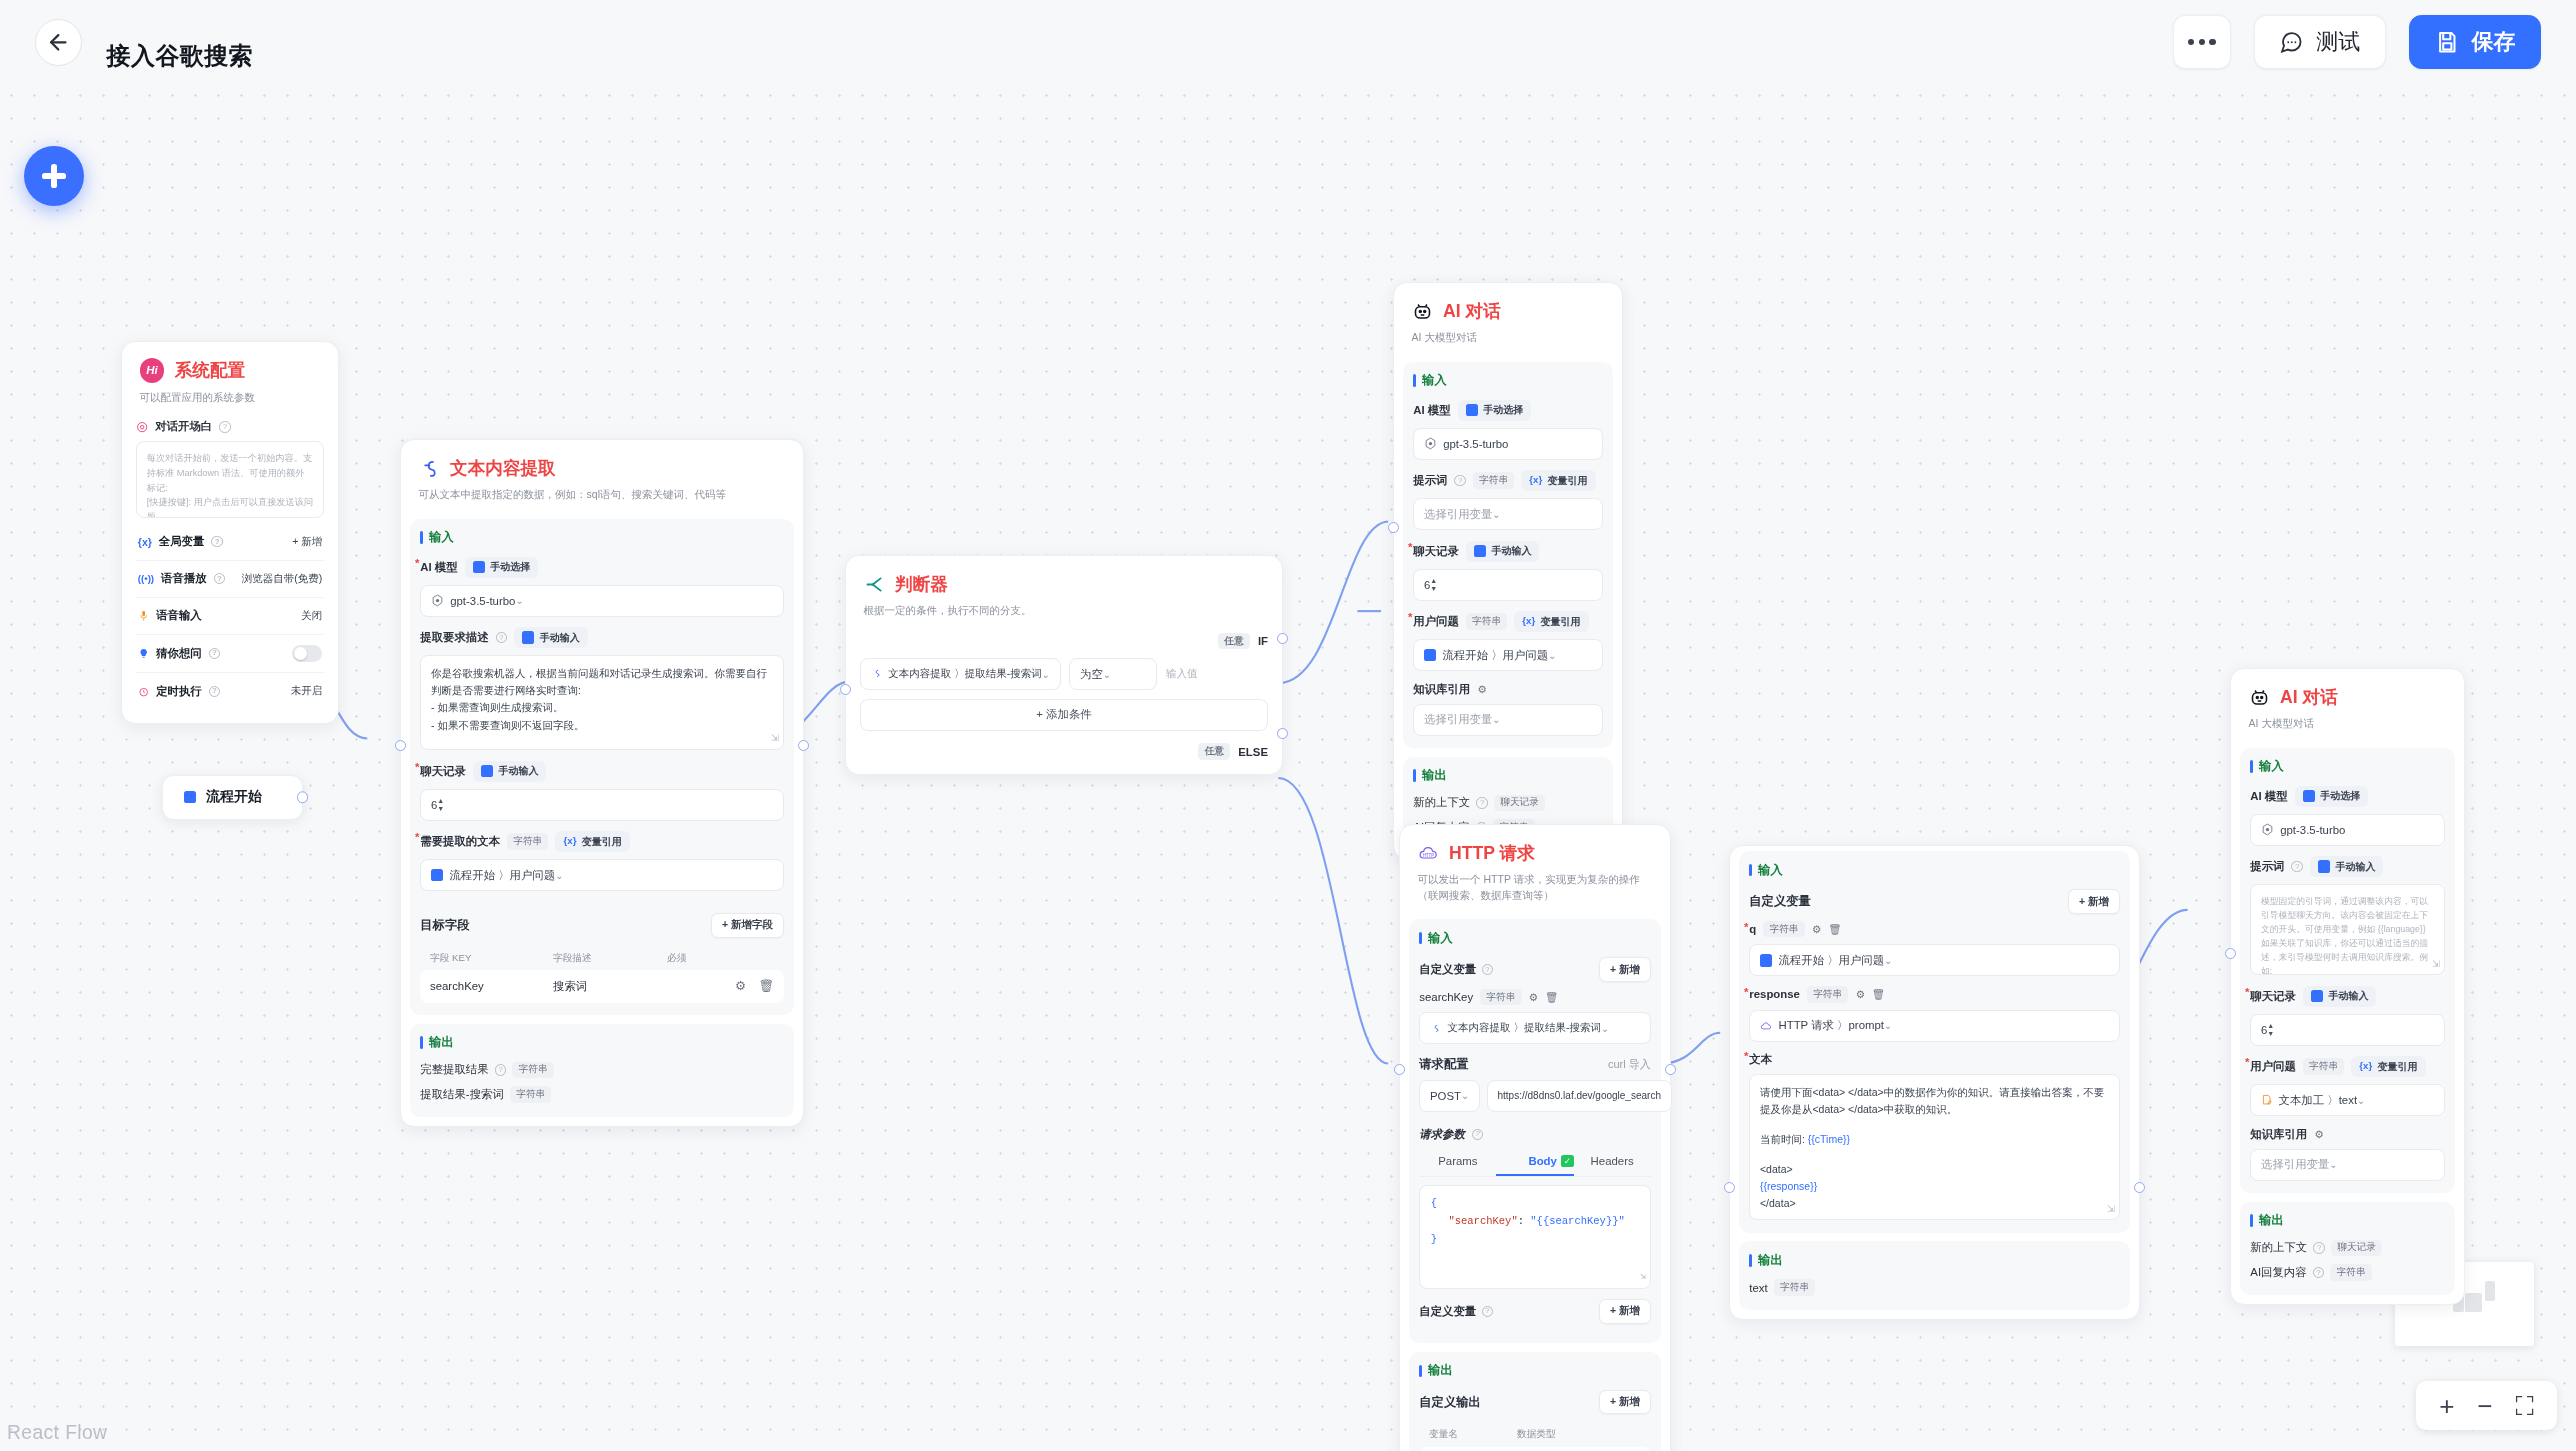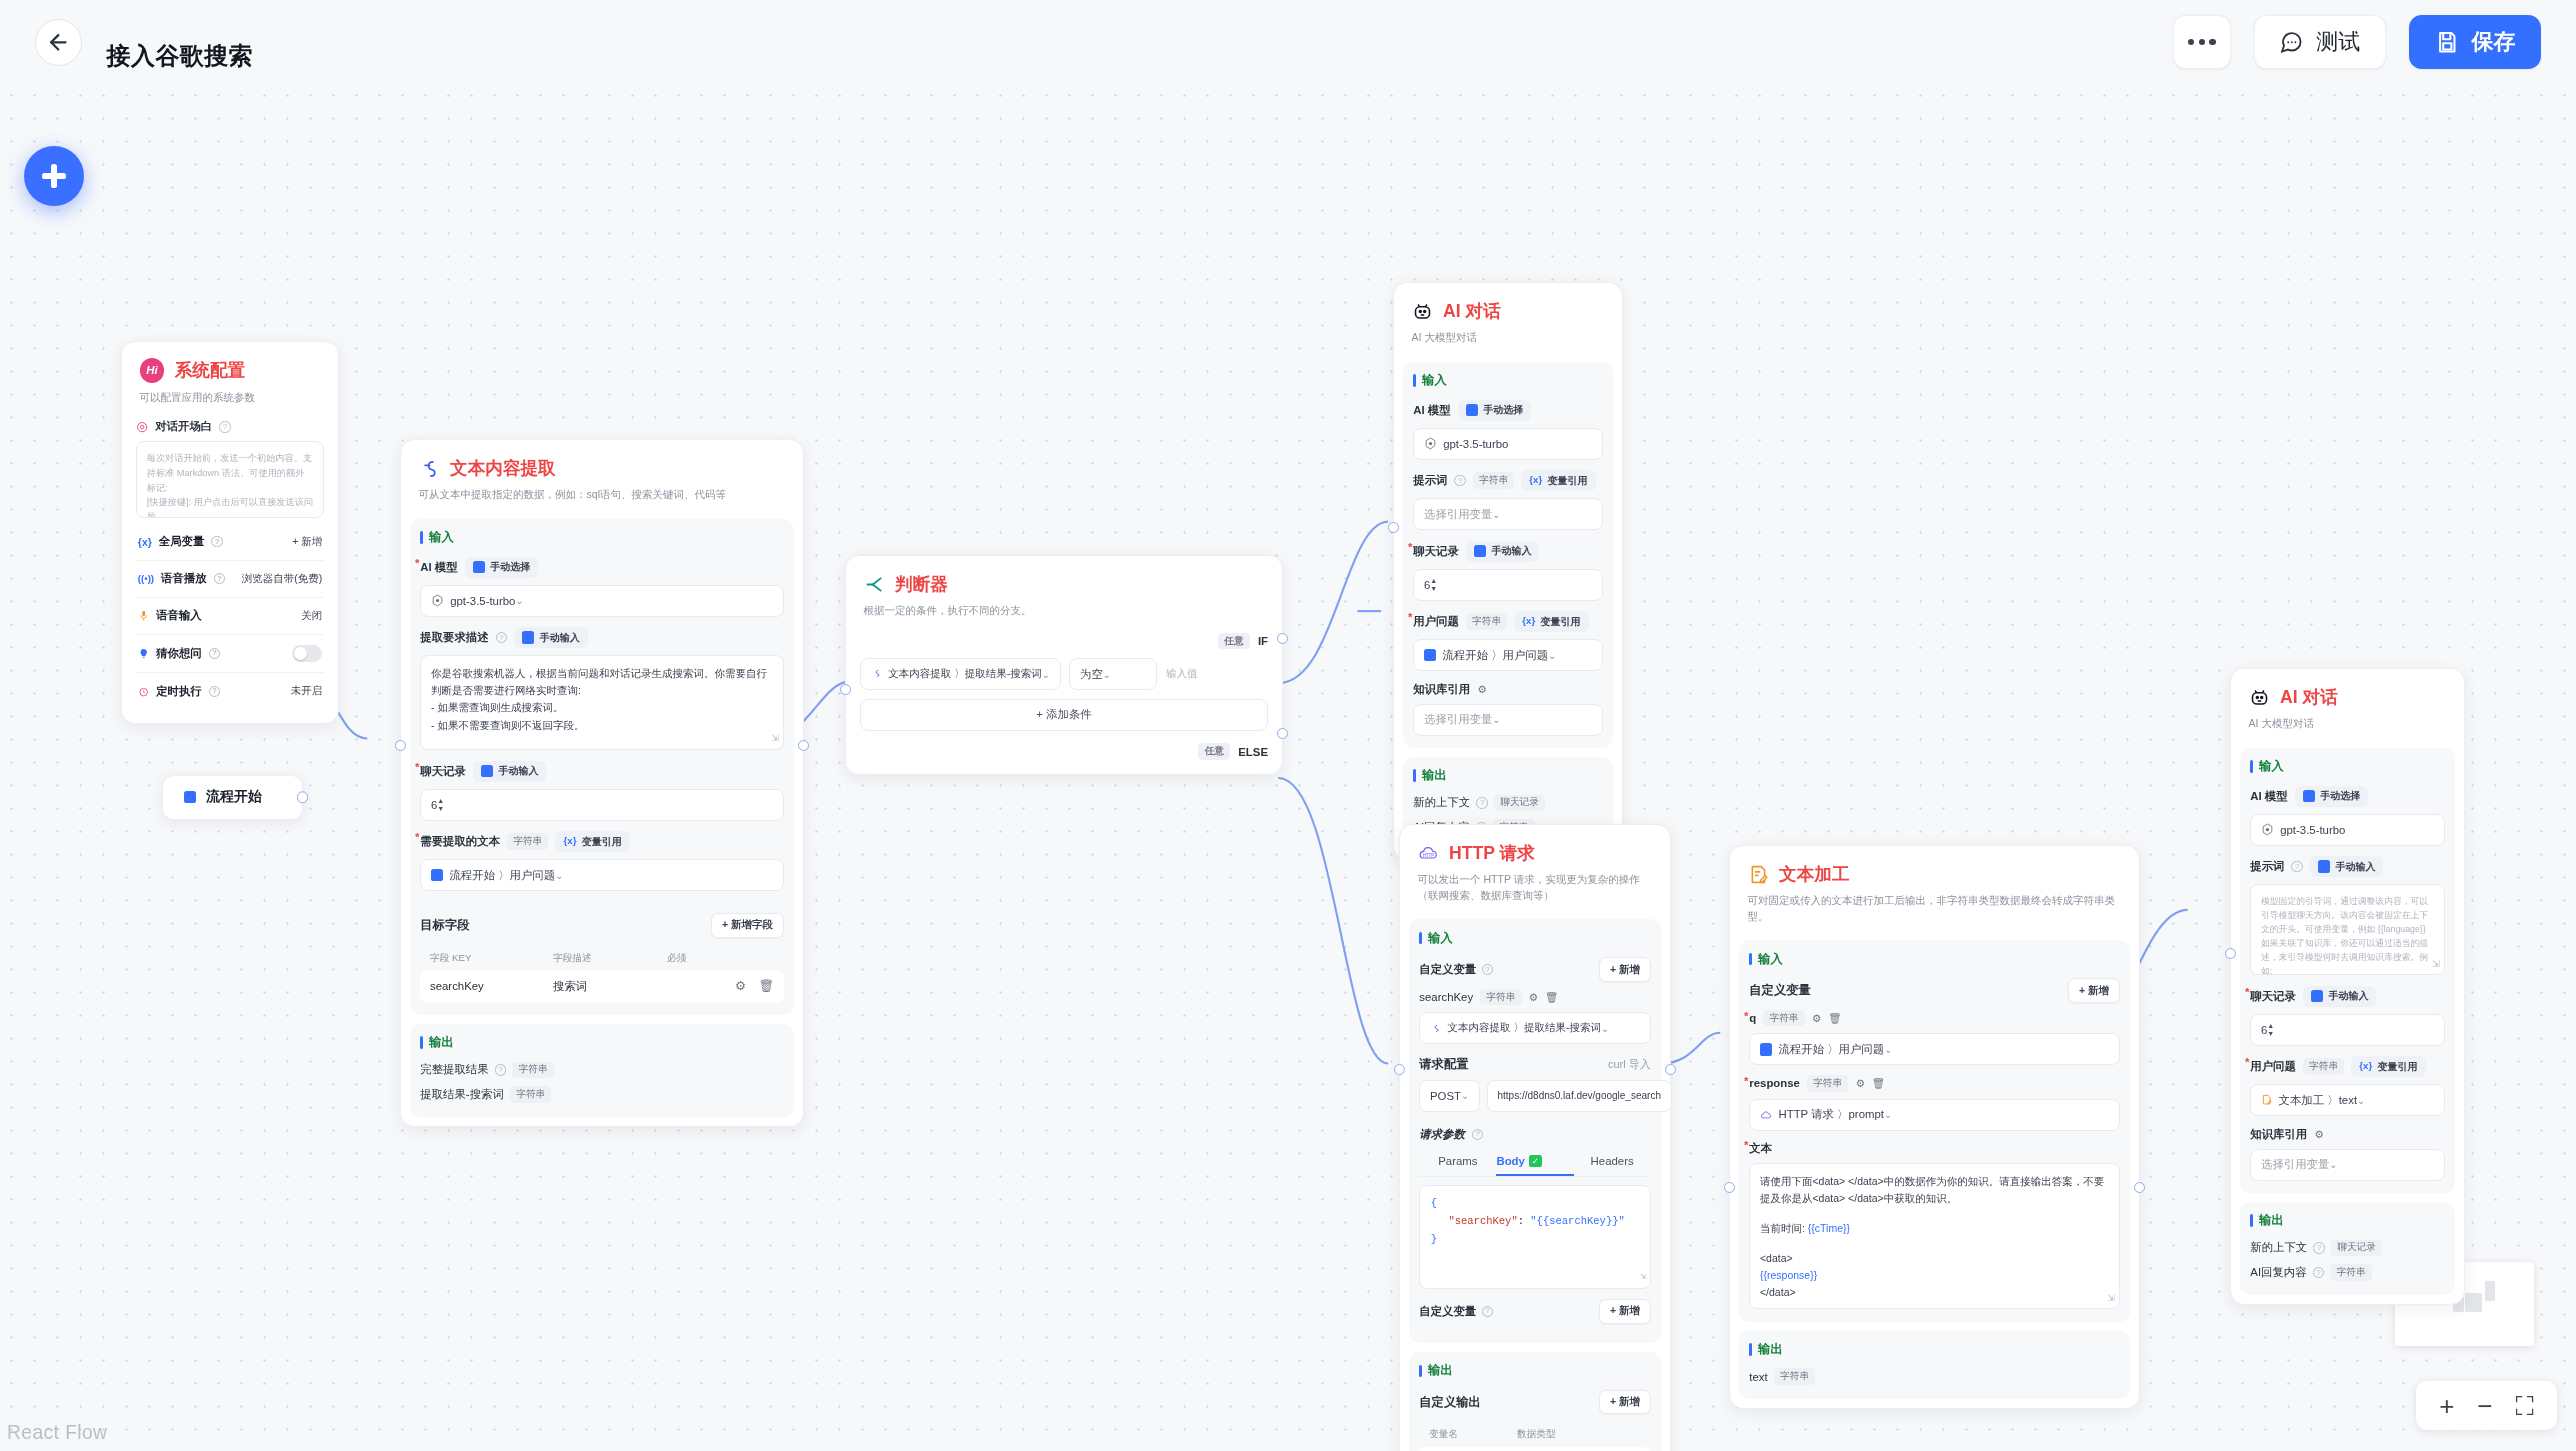--- a/index.html
+++ b/index.html
@@ -128,21 +128,21 @@
   
   .handle{position:absolute;width:11.4px;height:11.4px;border-radius:50%;background:#fff;
           border:1.9px solid #8fa9f0;z-index:25;}
 
   
   .brrow{display:flex;align-items:center;justify-content:flex-end;gap:8px;font-size:11.4px;color:#2b313b;font-weight:600;}
 
   
   .tabs{display:flex;border-bottom:0.9px solid #eceff3;margin-bottom:8.8px;}
   .tab{flex:1;text-align:center;font-size:11.4px;padding:6.2px 0;color:#4a515d;cursor:pointer;}
-  .tab.active{color:#3370ff;font-weight:700;border-bottom:2.2px solid #3370ff;display:flex;align-items:center;justify-content:flex-start;gap:4.4px;}
+  .tab.active{color:#3370ff;font-weight:700;border-bottom:2.2px solid #3370ff;display:flex;align-items:center;justify-content:flex-end;gap:4.4px;}
   .okmark{width:12.3px;height:12.3px;border-radius:2.6px;background:#22c55e;color:#fff;font-size:8.8px;
           display:inline-flex;align-items:center;justify-content:center;}
 
   .code{
     background:#fff;border:0.9px solid #e8eaef;border-radius:8px;padding:8.8px 10.5px;
     font-family:"Liberation Mono","DejaVu Sans Mono",monospace;font-size:10.5px;line-height:1.7;
     position:relative;overflow:hidden;
   }
   .c-brace{color:#3370ff;}
   .c-key{color:#c0392b;}
@@ -678,33 +678,20 @@
           <span class="ic">🗑</span>
         </span>
       </div>
 
     </div>
   </div>
 
   <div class="node" style="left:1729px;top:761px;width:411px;">
     <span class="handle" style="left:-6.2px;top:336px;"></span>
     <span class="handle" style="right:-6.2px;top:336px;"></span>
-    <div class="node-head">
-      <div class="node-title">
-        <span class="node-ico">
-          <svg viewBox="0 0 24 24" fill="none" stroke="#f0932b" stroke-width="1.8" stroke-linejoin="round">
-              <path d="M5 3h10l4 4v14H5z"></path>
-              <path d="M8 9h6M8 13h4"></path>
-              <path d="M14.5 18.5l5-5 2 2-5 5h-2z" fill="#fff"></path>
-            </svg>
-        </span>
-        <span class="nm">文本加工</span>
-      </div>
-      <div class="node-desc">可对固定或传入的文本进行加工后输出，非字符串类型数据最终会转成字符串类型。</div>
-    </div>
 
     <div class="sect">
       <div class="sect-title">输入</div>
       <div class="row" style="justify-content:space-between;">
         <span class="lbl" style="font-size:12.3px;">自定义变量</span>
         <span class="mini-btn">+ 新增</span>
       </div>
 
       <div class="row" style="margin-top:7px;">
         <span class="lbl req">q</span>

